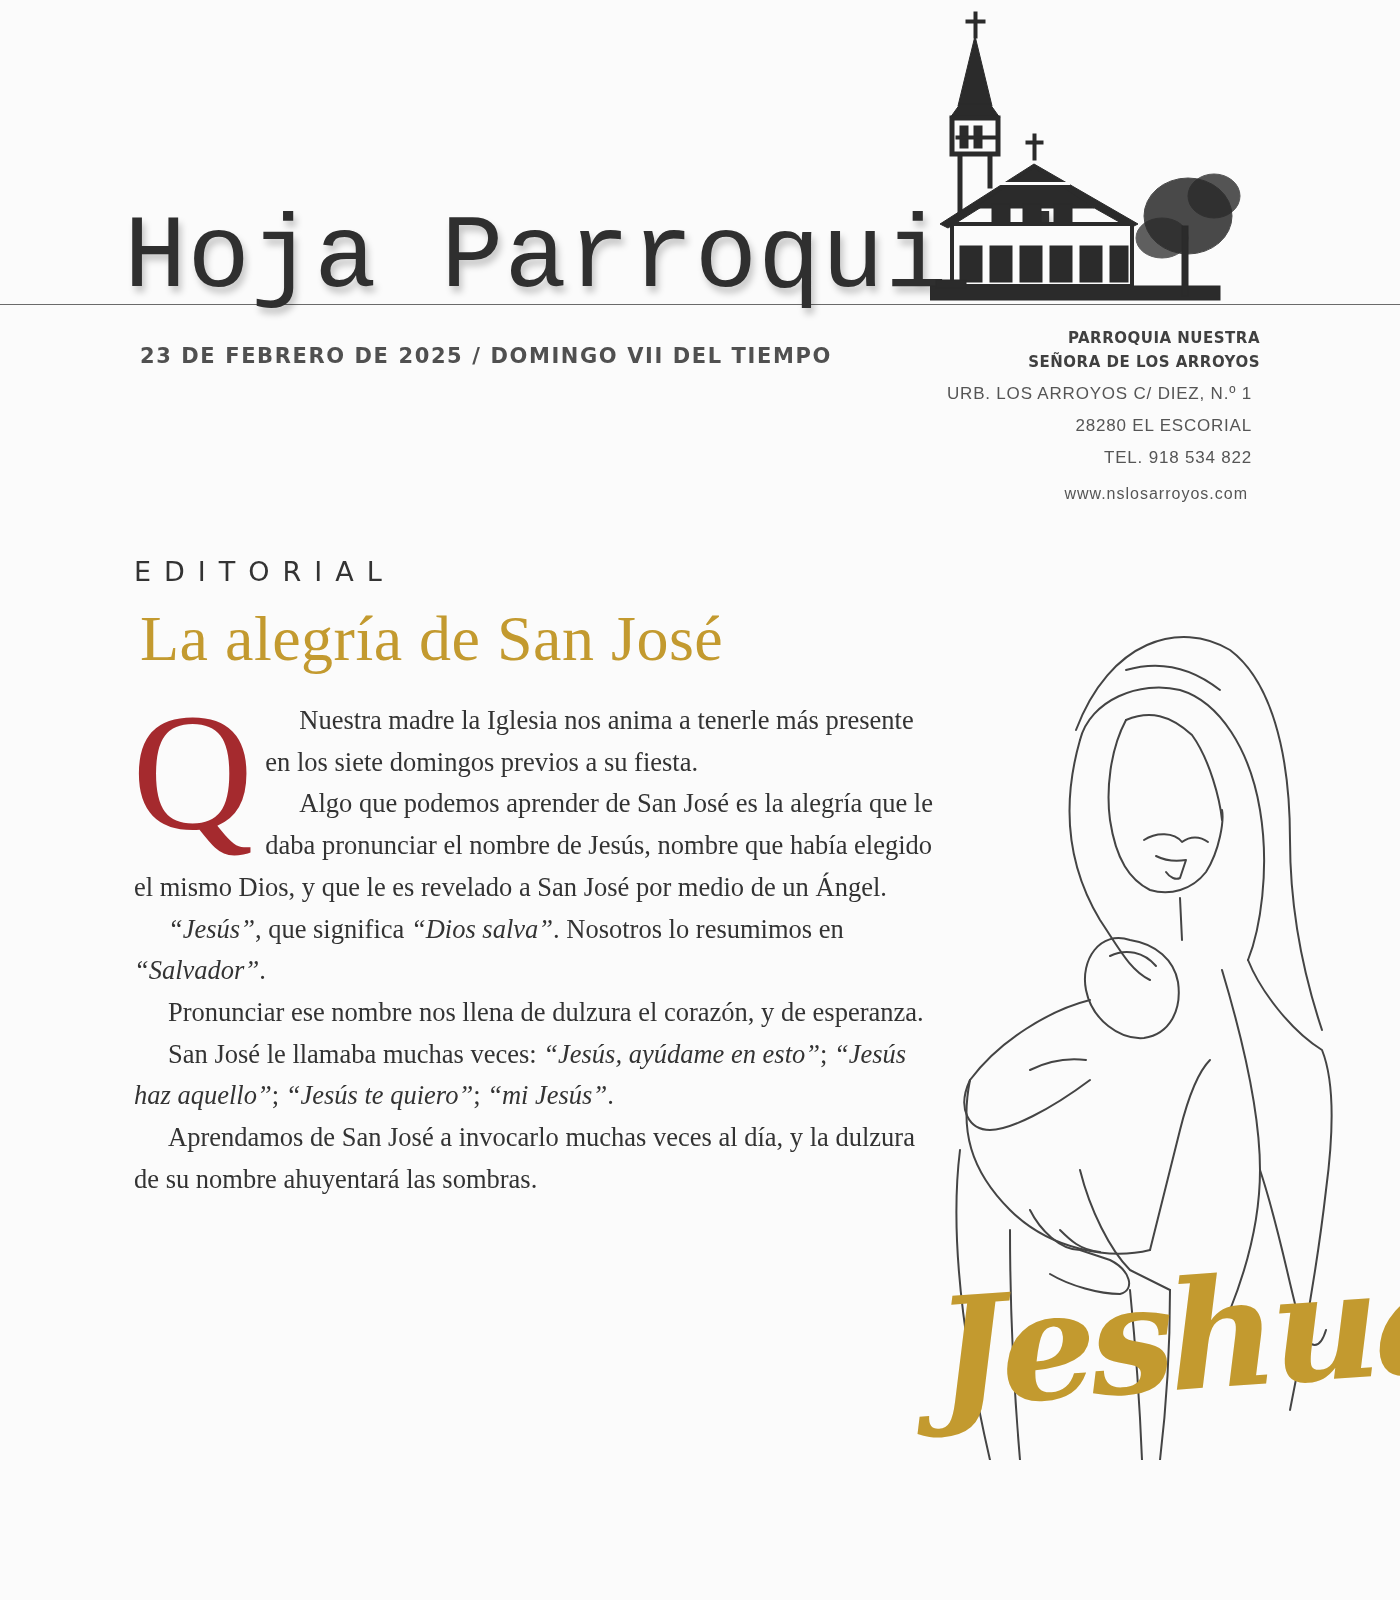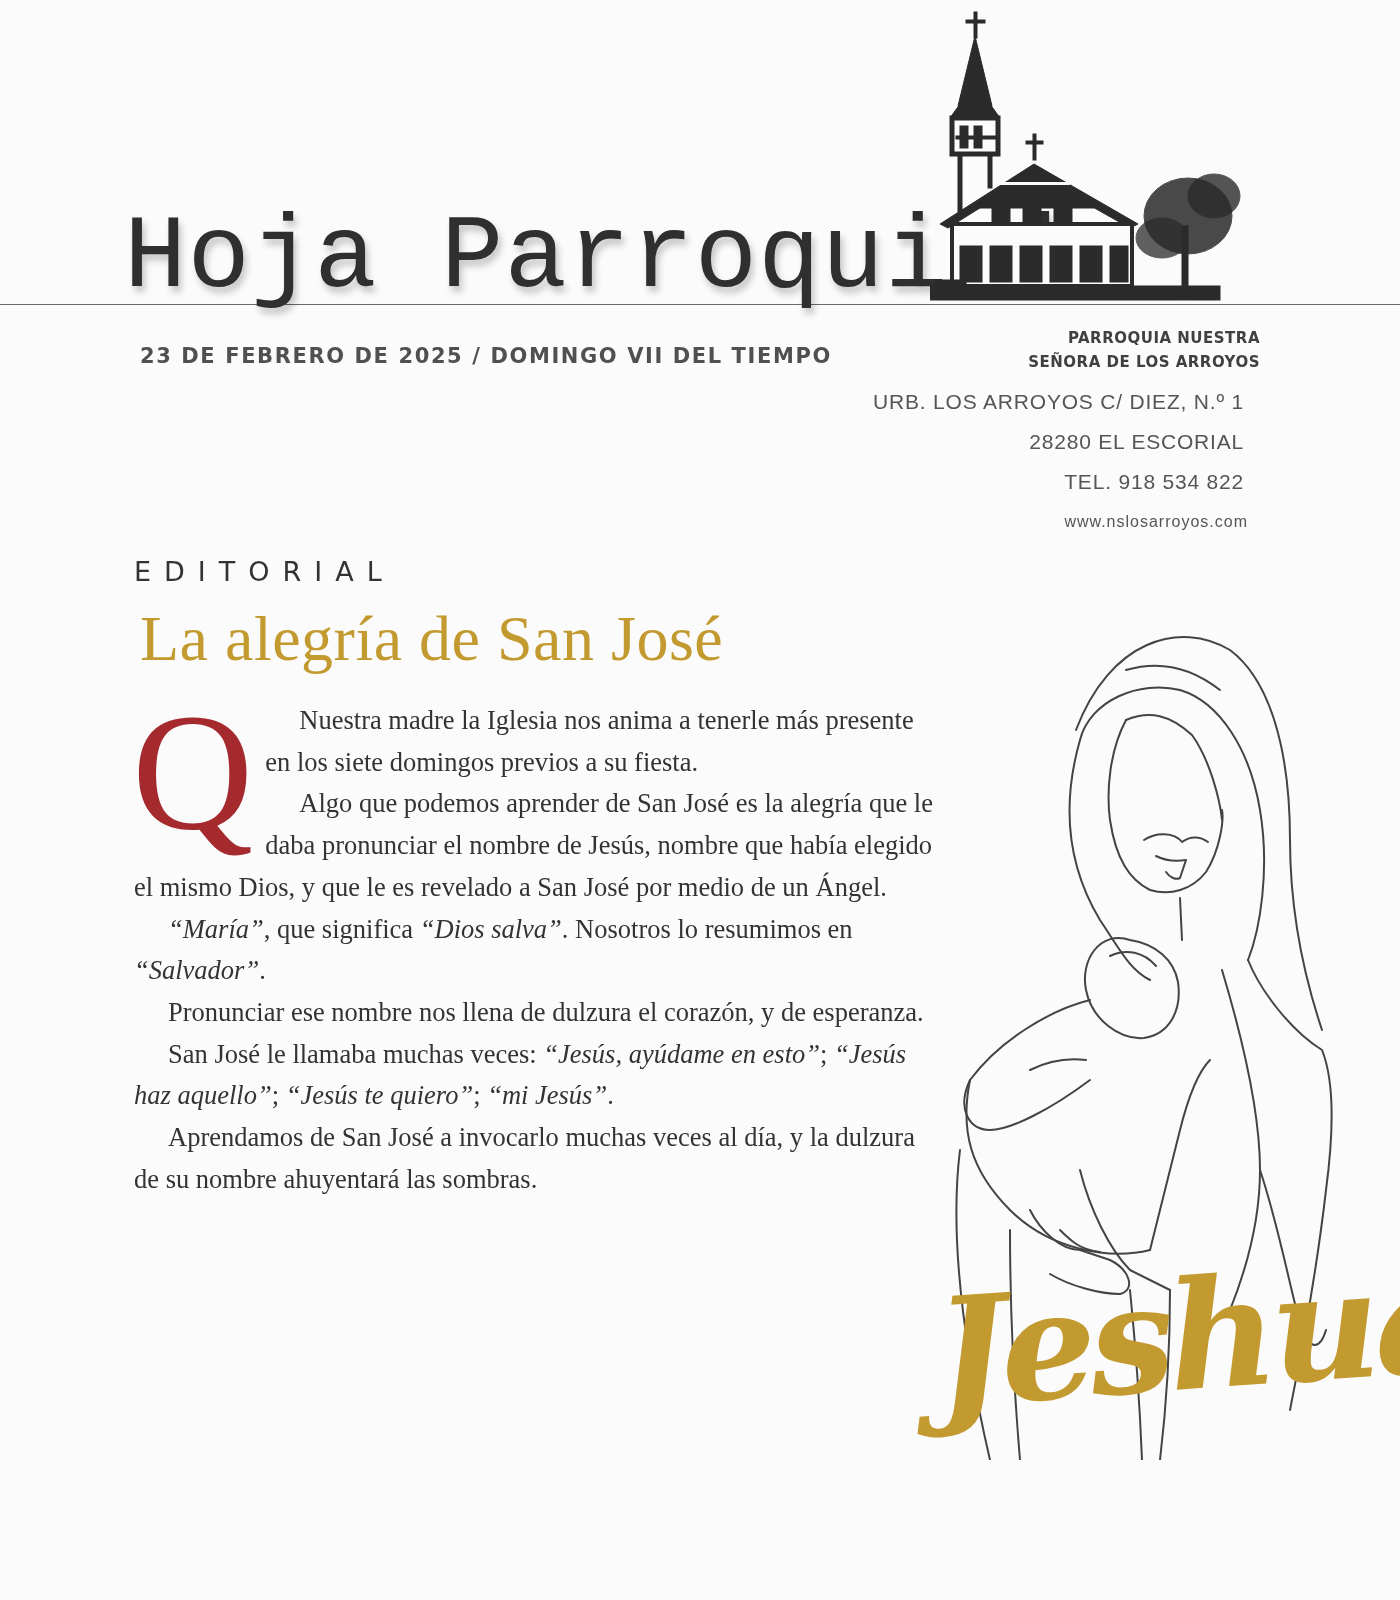--- a/index.html
+++ b/index.html
@@ -23,21 +23,21 @@
     text-transform:uppercase;
   }
   .church {
     position:absolute; left:930px; top:6px; width:320px; height:300px;
   }
   .parish-block {
     position:absolute; right:140px; top:326px; text-align:right;
     font-family:"DejaVu Sans", sans-serif; color:#404040;
   }
   .parish-name { font-weight:bold; font-size:15px; line-height:24px; letter-spacing:0.5px; margin:0; }
-  .parish-addr { font-size:21px; line-height:24px; font-weight:300; margin:16px; color:#555; font-family:"Liberation Sans", sans-serif; letter-spacing:0.8px; }
+  .parish-addr { font-size:17px; line-height:24px; font-weight:300; margin:8px; color:#555; font-family:"Liberation Sans", sans-serif; letter-spacing:0.8px; }
   .parish-web { font-size:16px; line-height:24px; margin:12px; color:#555; font-family:"Liberation Sans", sans-serif; letter-spacing:1px; }
 
   .section-label {
     position:absolute; left:134px; top:556px; margin:0;
     font-family:"DejaVu Sans", sans-serif; font-weight:normal;
     font-size:27px; letter-spacing:13px; color:#333;
   }
   .article-title {
     position:absolute; left:140px; top:604px; margin:0;
     font-family:"Liberation Serif", serif; font-weight:normal;
@@ -134,21 +134,21 @@
 
 <h2 class="section-label">EDITORIAL</h2>
 <h3 class="article-title">La alegría de San José</h3>
 
 <div class="article-body">
   <p class="first">
     <span class="dropcap">Q</span>
   </p>
   <p>Nuestra madre la Iglesia nos anima a tenerle más presente en los siete domingos previos a su fiesta.</p>
   <p>Algo que podemos aprender de San José es la alegría que le daba pronunciar el nombre de Jesús, nombre que había elegido el mismo Dios, y que le es revelado a San José por medio de un Ángel.</p>
-  <p><em>“María”</em><span>, que significa </span><em>“Dios salva”</em><span>. Nosotros lo resumimos en </span><em>“Salvador”</em><span>.</span></p>
+  <p><em>“Jesús”</em><span>, que significa </span><em>“Dios salva”</em><span>. Nosotros lo resumimos en </span><em>“Salvador”</em><span>.</span></p>
   <p>Pronunciar ese nombre nos llena de dulzura el corazón, y de esperanza.</p>
   <p><span>San José le llamaba muchas veces: </span><em>“Jesús, ayúdame en esto”</em><span>; </span><em>“Jesús haz aquello”</em><span>; </span><em>“Jesús te quiero”</em><span>; </span><em>“mi Jesús”</em><span>.</span></p>
   <p>Aprendamos de San José a invocarlo muchas veces al día, y la dulzura de su nombre ahuyentará las sombras.</p>
 </div>
 
 <svg class="illustration" viewBox="0 0 420 850" fill="none" stroke="#444" stroke-width="2" stroke-linecap="round" stroke-linejoin="round">
 
   <path d="M146 120 C180 30 250 10 300 40 C340 70 360 140 360 230 C360 300 372 360 392 420"></path>
   <path d="M196 60 C230 50 262 58 290 80"></path>
 

